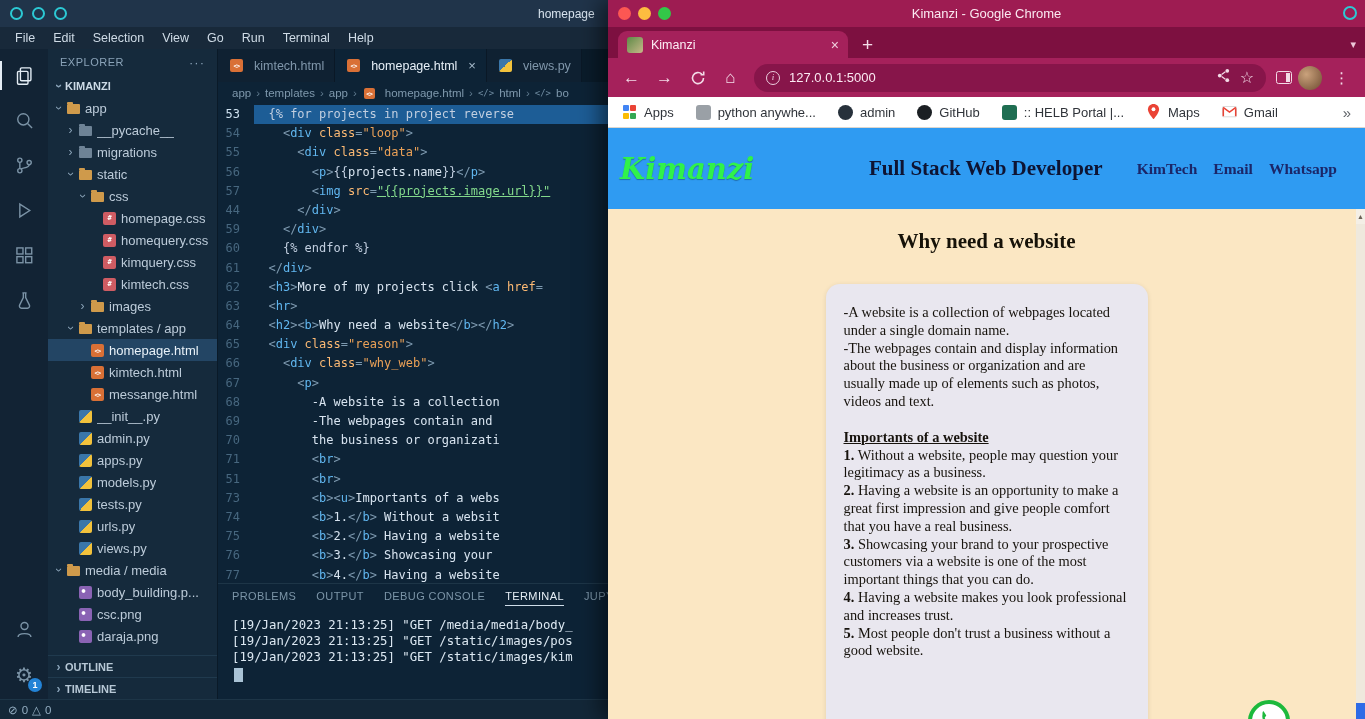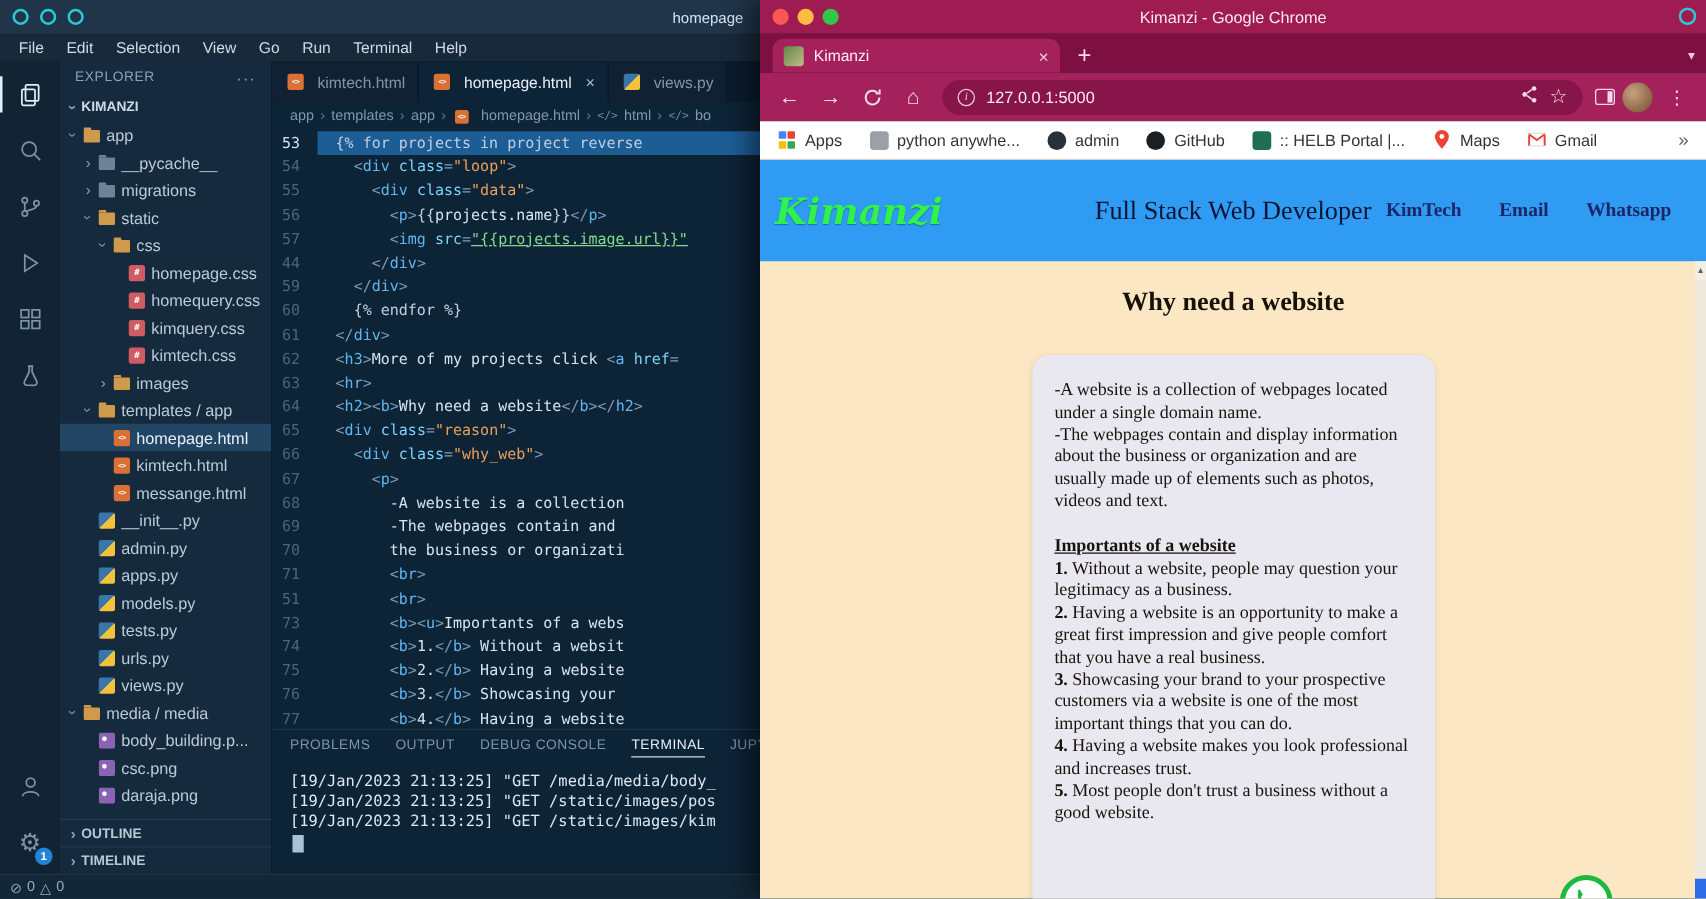--- a/index.html
+++ b/index.html
@@ -54,21 +54,21 @@
   .bcode{font-size:9px;color:#6f8ba0;font-family:"DejaVu Sans Mono",monospace}
   .fico.small{width:11px;height:11px;line-height:11px}
   .code{flex:1;padding-top:1px;overflow:hidden;font-family:"DejaVu Sans Mono",monospace;font-size:12px}
   .cl{height:19.2px;line-height:19.2px;display:flex;white-space:pre}
   .ln{width:36px;text-align:right;color:#47677f;flex:none;padding-right:14px}
   .ct{flex:1}
   .cl.sel .ct{background:#1d5d96}
   .cl.sel .ln{color:#cfe2f1}
   .tk-tag{color:#61b7f0}
   .tk-pun{color:#7e9ab0}
-  .tk-att{color:#7dd3fc}
+  .tk-att{color:#fdba74}
   .tk-str{color:#eba157}
   .tk-lnk{color:#83d98c;text-decoration:underline}
   .tk-jinja{color:#c2cfe0}
   .tk-txt{color:#d8e4f0}
 
   .panel{height:116px;border-top:1px solid #1d3547;flex:none;display:flex;flex-direction:column}
   .ptabs{height:27px;display:flex;align-items:center;gap:20px;padding-left:14px;font-size:11px;letter-spacing:.4px;color:#7c95a8;overflow:hidden;white-space:nowrap;flex:none}
   .ptab{padding-bottom:3px;border-bottom:1px solid transparent;cursor:default}
   .ptab.active{color:#e6eff6;border-bottom-color:#cfdde9}
   .term{flex:1;padding:6px 0 0 14px;font-family:"DejaVu Sans Mono",monospace;font-size:12.3px;line-height:16px;color:#dce8f2;overflow:hidden}
@@ -112,22 +112,22 @@
   .bmi.apps i:nth-child(3){background:#fbbc05}.bmi.apps i:nth-child(4){background:#34a853}
   .bmi.pa{background:#9aa0a6;border-radius:3px}
   .bmi.admin{background:#27313b;border-radius:50%}
   .bmi.github{background:#1b1f23;border-radius:50%}
   .bmi.helb{background:#1f6e52;border-radius:3px}
   .bm-over{margin-left:auto;color:#5f6368;font-size:15px}
 
   .ch-page{flex:1;position:relative;min-height:0;display:flex;flex-direction:column;background:#fbe7c3}
   .page-header{height:81px;background:#2f9bf2;position:relative;display:flex;align-items:center;flex:none}
   .logo{margin-left:12px;font-family:"DejaVu Serif",serif;font-style:italic;font-weight:bold;font-size:29px;color:#30f24a;text-shadow:0 1px 1px rgba(0,0,0,.3)}
-  .site-title{position:absolute;left:50%;transform:translateX(-50%);width:235px;text-align:center;font-family:"Liberation Serif",serif;font-weight:normal;font-size:21px;line-height:27px;color:#0e1433}
-  .page-nav{margin-left:auto;display:flex;gap:30px;padding-right:28px}
+  .site-title{position:absolute;left:50%;transform:translateX(-50%);width:235px;font-family:"Liberation Serif",serif;font-weight:bold;font-size:21px;line-height:27px;color:#0e1433}
+  .page-nav{margin-left:auto;display:flex;gap:16px;padding-right:28px}
   .navlink{font-family:"Liberation Serif",serif;font-size:15.5px;font-weight:600;color:#1b2668;text-decoration:none}
   .page-body{flex:1;position:relative;overflow:hidden}
   .why-heading{text-align:center;padding-top:20px;font-family:"Liberation Serif",serif;font-size:21px;font-weight:bold;color:#161208}
   .card{width:322px;margin:30px auto 0;background:#e9e7ef;border-radius:14px;padding:20px 18px 24px;font-family:"Liberation Serif",serif;font-size:14.4px;line-height:17.8px;color:#17130d;box-shadow:0 1px 5px rgba(0,0,0,.1);height:620px}
   .card p{margin:0}
   .card .sub{margin-top:18px;font-weight:bold;text-decoration:underline}
   .wa{position:absolute;right:72px;top:488px;width:48px;height:48px;cursor:pointer}
   .scrollbar{position:absolute;right:0;top:0;width:9px;height:100%;background:#efe9dd}
   .sb-up{height:15px;background:#f4efe6;color:#6b6257;font-size:7px;text-align:center;line-height:15px}
   .sb-thumb{position:absolute;bottom:0;left:0;right:0;height:16px;background:#2e6be6}

